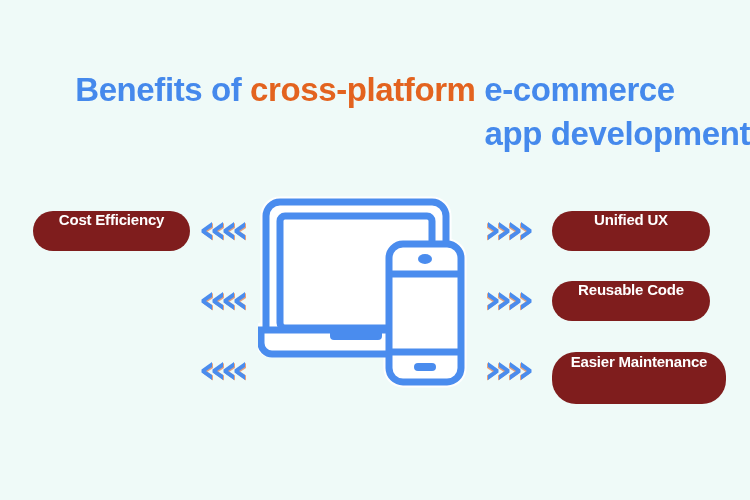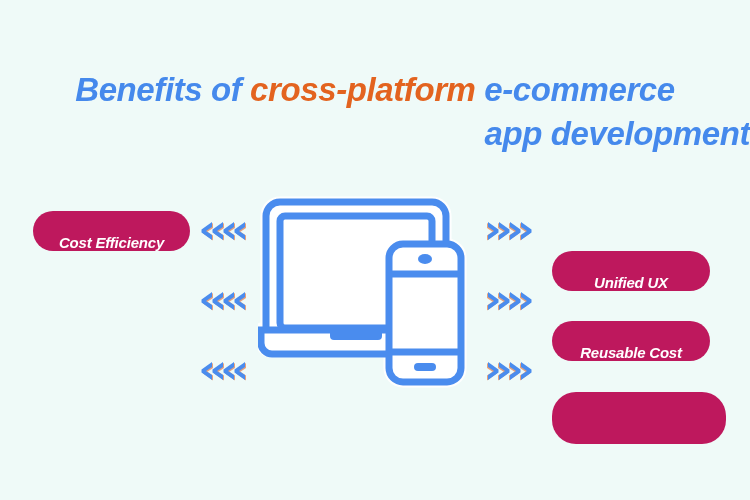--- a/index.html
+++ b/index.html
@@ -4,58 +4,58 @@
 <title>Benefits infographic</title>
 <style>
   html,body{margin:0;padding:0;}
   body{
     width:750px;height:500px;
     background:#effaf8;
     font-family:"Liberation Sans", sans-serif;
     overflow:hidden;
     position:relative;
   }
-  .stage{position:relative;width:750px;height:500px;font-style:italic;}
+  .stage{position:relative;width:750px;height:500px;}
 
   
   .title{
     position:absolute;left:0;top:68px;width:750px;
     text-align:center;
     font-size:33px;
     font-weight:bold;
     letter-spacing:-0.4px;
     line-height:44px;
     color:#4589ec;
   }
   .title .accent{color:#e3631f;}
   .title .l2{display:block;text-align:right;}
 
   
   .pill{
     position:absolute;
-    background:#be185d;
+    background:#7f1d1d;
     border-radius:22px;
     color:#ffffff;
     font-weight:bold;
     font-size:15px;
     letter-spacing:-0.2px;
     display:flex;
-    align-items:flex-end;
+    align-items:flex-start;
     justify-content:center;
     text-align:center;
     box-sizing:border-box;
     padding:0 10px;
   }
   .pill.two-line{
     border-radius:24px;
     line-height:20px;
     font-size:15px;
   }
   .pill-l{left:33px;width:157px;height:40px;}
-  .pill-r{left:552px;width:158px;height:40px;margin-top:40px;}
+  .pill-r{left:552px;width:158px;height:40px;}
   .pill-r.wide{left:552px;width:174px;height:52px;}
 
   .r1{top:211px;}
   .r2{top:281px;}
   .r3{top:351px;}
   .r3w{top:352px;}
 
   
   .chev-group{position:absolute;display:flex;align-items:center;}
   .chev-left{left:199px;}
@@ -81,24 +81,25 @@
   </div>
 
   <div class="pill pill-l r1">
     <span>Cost Efficiency</span>
   </div>
 
   <div class="pill pill-r r1">
     <span>Unified UX</span>
   </div>
   <div class="pill pill-r r2">
-    <span>Reusable Cost</span>
+    <span>Reusable Code</span>
   </div>
   <div class="pill pill-r wide two-line r3w">
     <div>
+      <div>Easier Maintenance</div>
     </div>
   </div>
 
   <div class="chev-group chev-left cg1">
     <span class="chev">
         <svg width="14" height="24" viewBox="0 0 14 24">
           <path d="M13 3 L13 8 L7 12 L13 16 L13 21 L2.5 13.5 L2.5 10.5 Z" fill="#e8a07a" transform="translate(1.4,0.8)"></path>
           <path d="M13 3 L13 8 L7 12 L13 16 L13 21 L2.5 13.5 L2.5 10.5 Z" fill="#4a8cee"></path>
         </svg>
       </span>

